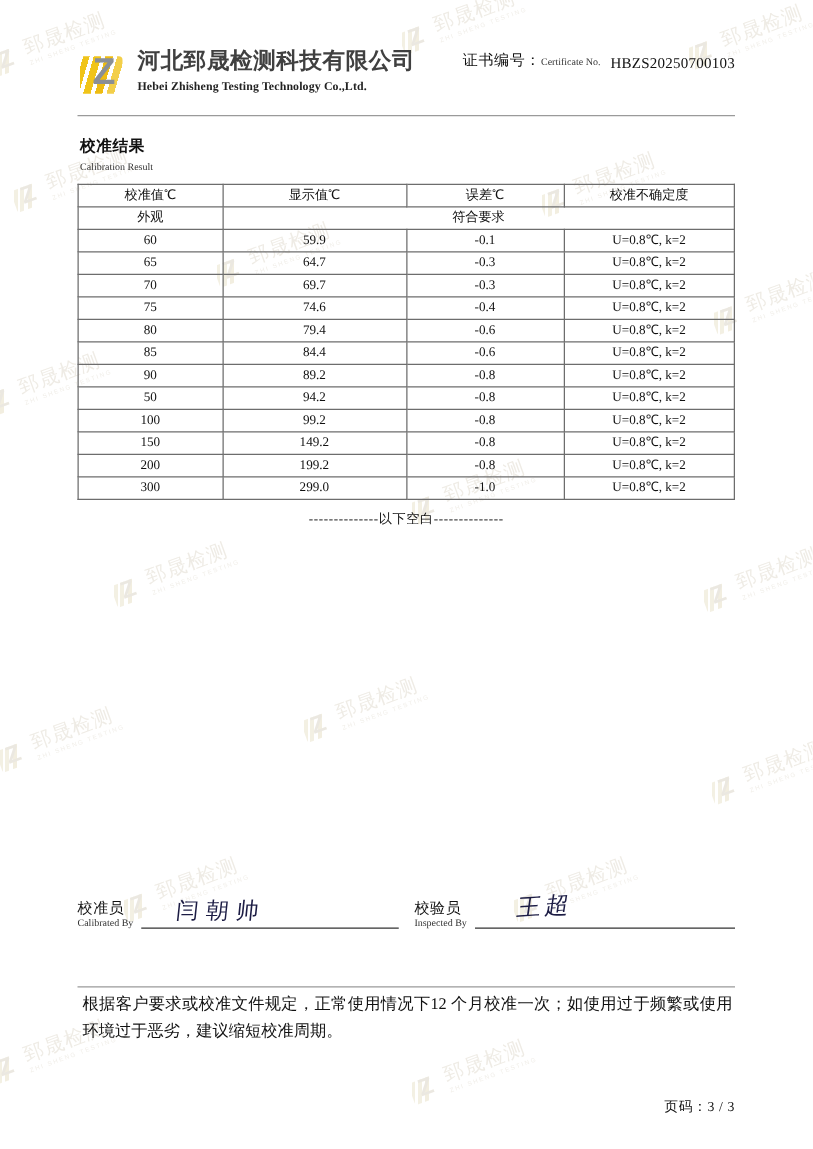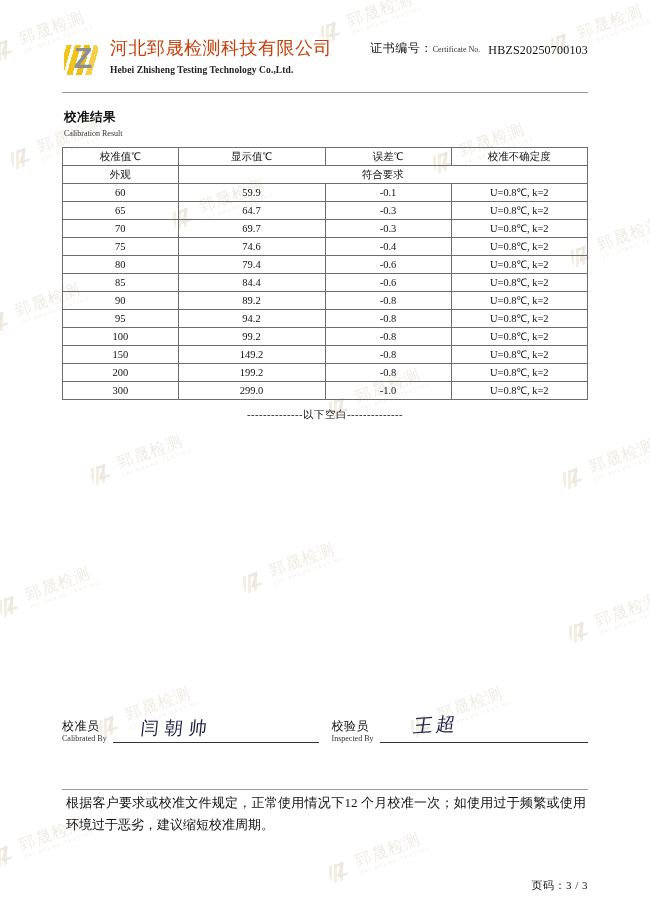--- a/index.html
+++ b/index.html
@@ -121,23 +121,23 @@
     font-weight: bold;
     color: #8a8f96;
   }
   .company {
     display: flex;
     flex-direction: column;
     justify-content: center;
   }
   .company-cn {
     font-size: 18px;
-    font-weight: normal;
+    font-weight: bold;
     letter-spacing: 0.5px;
-    color: #c2410c;
+    color: #404040;
     line-height: 1.2;
   }
   .company-en {
     font-family: "Liberation Serif", serif;
     font-size: 9.5px;
     font-weight: bold;
     color: #222;
     letter-spacing: 0.1px;
     margin-top: 5px;
   }
@@ -530,21 +530,21 @@
           <td>-0.6</td>
           <td class="u-cell">U=0.8℃, k=2</td>
         </tr>
       <tr>
           <td>90</td>
           <td>89.2</td>
           <td>-0.8</td>
           <td class="u-cell">U=0.8℃, k=2</td>
         </tr>
       <tr>
-          <td>95</td>
+          <td>50</td>
           <td>94.2</td>
           <td>-0.8</td>
           <td class="u-cell">U=0.8℃, k=2</td>
         </tr>
       <tr>
           <td>100</td>
           <td>99.2</td>
           <td>-0.8</td>
           <td class="u-cell">U=0.8℃, k=2</td>
         </tr>

